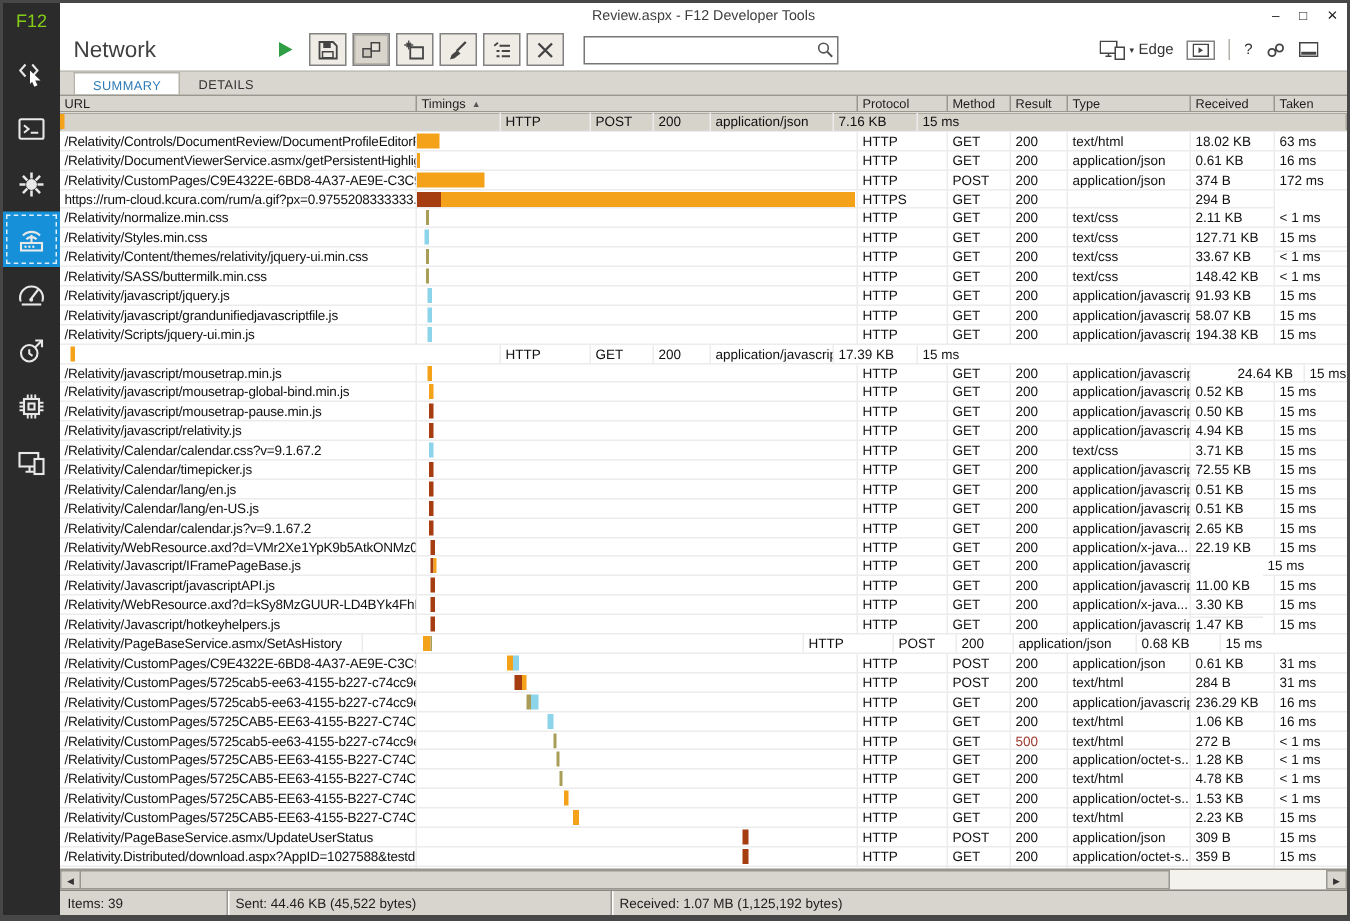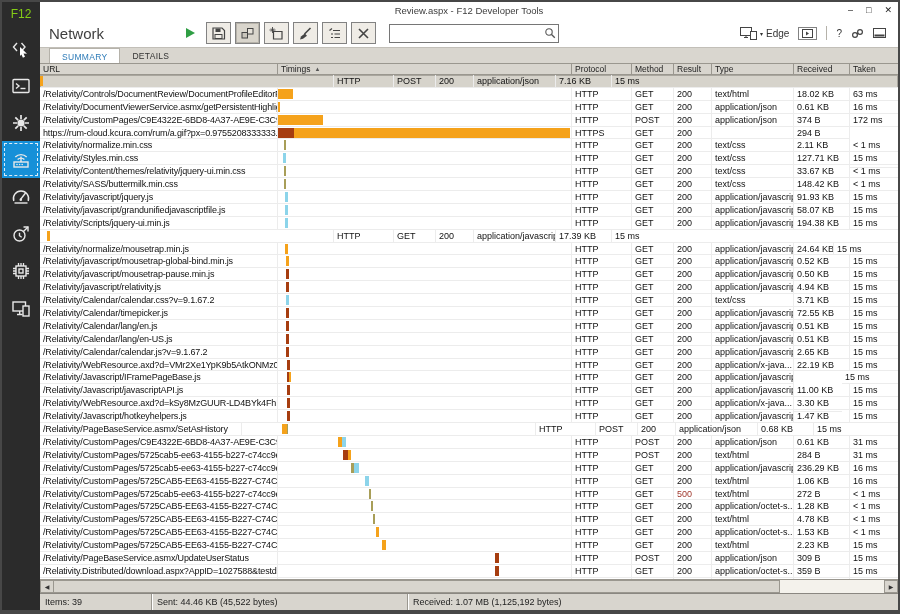--- a/index.html
+++ b/index.html
@@ -21,21 +21,21 @@
   .winctl span { cursor:pointer; line-height:17px; }
 
   .toolbar { height:28px; flex:none; display:flex; align-items:center; padding-left:9px; background:#fff; }
   .panel-title { font-size:15px; color:#3f3f3f; width:128px; flex:none; }
   .tb-btn { width:25px; height:22px; flex:none; margin-right:4px; border:1px solid #828282; background:#efece6; display:flex; align-items:center; justify-content:center; cursor:pointer; }
   .tb-btn.flat { border-color:transparent; background:transparent; }
   .tb-btn.pressed { background:#d9d5cc; box-shadow: inset 0 0 0 1px #b7b3aa; }
   .searchbox { margin-left:9px; width:170px; height:19px; flex:none; border:1px solid #767676; background:#fff; display:flex; align-items:center; }
   .searchbox input { flex:1; min-width:0; border:none; outline:none; height:15px; font-size:9px; padding:0 3px; font-family:"Liberation Sans", sans-serif; }
   .searchbox svg { flex:none; margin-right:2px; }
-  .tr-cluster { margin-left:auto; display:flex; align-items:center; gap:9px; padding-right:12px; font-size:10px; color:#333; }
+  .tr-cluster { margin-left:auto; display:flex; align-items:center; gap:9px; padding-right:19px; font-size:10px; color:#333; }
   .tr-item { display:flex; align-items:center; gap:3px; cursor:pointer; }
   .tr-sep { width:1px; height:14px; background:#b5b2aa; }
   .tr-caret { font-size:6px; color:#333; }
   .boxed { border:1px solid #828282; padding:1px 3px; display:flex; align-items:center; }
 
   .tabs { height:16px; flex:none; background:#d9d6cf; border-top:1px solid #c2bfb8; display:flex; align-items:stretch; padding-left:9px; }
   .tab { font-size:8.5px; padding:3px 12px 0 12px; color:#333; cursor:pointer; letter-spacing:.3px; }
   .tab.active { background:#fff; color:#2d7bb8; border:1px solid #b5b2aa; border-bottom:none; }
 
   
@@ -463,31 +463,31 @@
             </span>
           </span>
           <span class="cell " style="width: 60px;">HTTP</span>
           <span class="cell " style="width: 42px;">GET</span>
           <span class="cell " style="width: 38px;">200</span>
           <span class="cell " style="width: 82px;">application/javascript</span>
           <span class="cell " style="width: 56px;">17.39 KB</span>
           <span class="cell " style="width: 48px;">15 ms</span>
         </div>
         <div class="row">
-          <span class="cell cell-url" style="width: 238px;">/Relativity/normalize/mousetrap.min.js</span>
+          <span class="cell cell-url" style="width: 238px;">/Relativity/javascript/mousetrap.min.js</span>
           <span class="cell cell-timings" style="width: 294px;">
             <span class="t-bar" style="left: 7px;">
               <span class="t-seg" style="width: 3px; background: rgb(245, 162, 27);"></span>
             </span>
           </span>
           <span class="cell " style="width: 60px;">HTTP</span>
           <span class="cell " style="width: 42px;">GET</span>
           <span class="cell " style="width: 38px;">200</span>
           <span class="cell " style="width: 82px;">application/javascript</span>
-          <span class="cell " style="width: 40px;">24.64 KB</span>
+          <span class="cell " style="width: 48px; margin-left: 28px;">24.64 KB</span>
           <span class="cell " style="width: 48px;">15 ms</span>
         </div>
         <div class="row">
           <span class="cell cell-url" style="width: 238px;">/Relativity/javascript/mousetrap-global-bind.min.js</span>
           <span class="cell cell-timings" style="width: 294px;">
             <span class="t-bar" style="left: 8px;">
               <span class="t-seg" style="width: 3px; background: rgb(245, 162, 27);"></span>
             </span>
           </span>
           <span class="cell " style="width: 60px;">HTTP</span>

